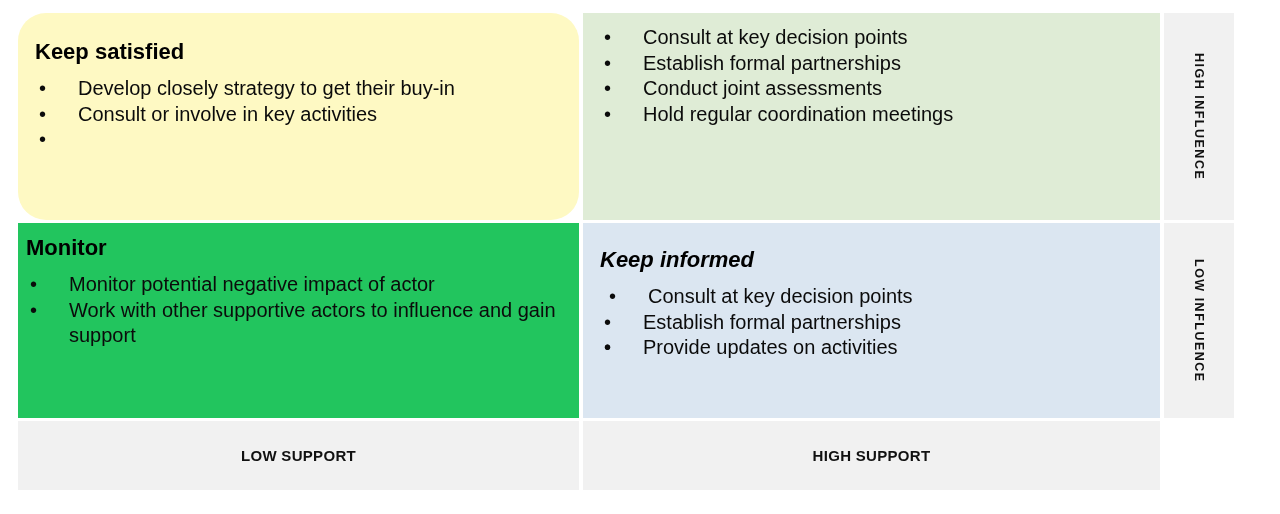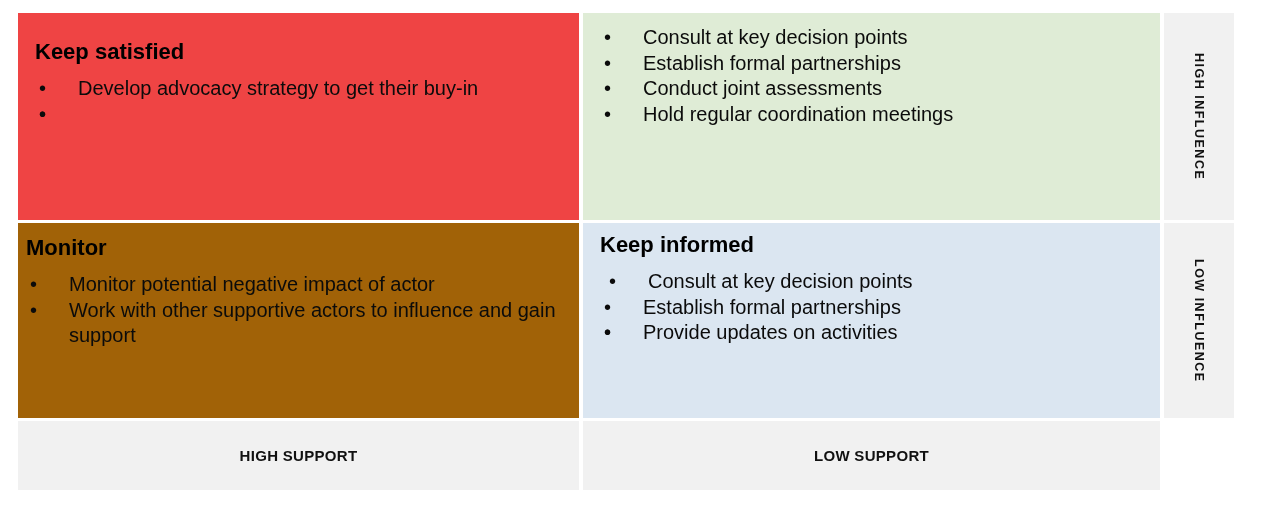--- a/index.html
+++ b/index.html
@@ -31,21 +31,21 @@
     overflow: hidden;
   }
   .quad h2 {
     margin: 0;
     font-size: 22px;
     line-height: 24px;
     font-weight: bold;
     color: #000000;
   }
   .pad-lg h2 { padding-top: 27px; }
-  .pad-md h2 { padding-top: 10px; }
+  .pad-md h2 { padding-top: 25px; font-style: italic; }
   .pad-sm h2 { padding-top: 13px; }
   .quad ul {
     list-style: none;
     margin: 12px 0 0 0;
     padding: 0;
     font-size: 20px;
     line-height: 25.5px;
     color: #0b0b0b;
   }
   .quad li {
@@ -82,43 +82,43 @@
     white-space: nowrap;
   }
   .spacer { background: transparent; }
 </style>
 </head>
 <body>
 
 <div class="page">
   <div class="matrix">
 
-    <section class="quad pad-lg" style="background-color: #ef4444;">
+    <section class="quad pad-lg" style="background-color: #fef9c3; border-radius: 28px;">
       <h2>Keep satisfied</h2>
       <ul>
-        <li><span class="bullet">•</span><span>Develop advocacy strategy to get their buy-in</span></li>
-        <li><span class="bullet">•</span></li>
+        <li><span class="bullet">•</span><span>Develop closely strategy to get their buy-in</span></li>
+        <li><span class="bullet">•</span><span>Consult or involve in key activities</span></li>
         <li><span class="bullet">•</span></li>
       </ul>
     </section>
 
     <section class="quad pad-lg" style="background-color: rgb(223, 236, 214);">
       <ul>
         <li><span class="bullet">•</span><span>Consult at key decision points</span></li>
         <li><span class="bullet">•</span><span>Establish formal partnerships</span></li>
         <li><span class="bullet">•</span><span>Conduct joint assessments</span></li>
         <li><span class="bullet">•</span><span>Hold regular coordination meetings</span></li>
       </ul>
     </section>
 
     <div class="axis-v" style="background-color: rgb(241, 241, 241);">
       <span>HIGH INFLUENCE</span>
     </div>
 
-    <section class="quad pad-sm" style="background-color: #a16207; padding-left: 8px;">
+    <section class="quad pad-sm" style="background-color: #22c55e; padding-left: 8px;">
       <h2>Monitor</h2>
       <ul>
         <li><span class="bullet">•</span><span>Monitor potential negative impact of actor</span></li>
         <li><span class="bullet">•</span><span>Work with other supportive actors to influence and gain support</span></li>
       </ul>
     </section>
 
     <section class="quad pad-md" style="background-color: rgb(219, 230, 241);">
       <h2>Keep informed</h2>
       <ul>
@@ -127,23 +127,23 @@
         <li><span class="bullet">•</span></li>
         <li><span class="bullet">•</span><span>Provide updates on activities</span></li>
       </ul>
     </section>
 
     <div class="axis-v" style="background-color: rgb(241, 241, 241);">
       <span>LOW INFLUENCE</span>
     </div>
 
     <div class="axis-h" style="background-color: rgb(241, 241, 241);">
-      <span>HIGH SUPPORT</span>
+      <span>LOW SUPPORT</span>
     </div>
 
     <div class="axis-h" style="background-color: rgb(241, 241, 241);">
-      <span>LOW SUPPORT</span>
+      <span>HIGH SUPPORT</span>
     </div>
 
     <div class="spacer"></div>
 
   </div>
 </div>
 
 </body></html>

